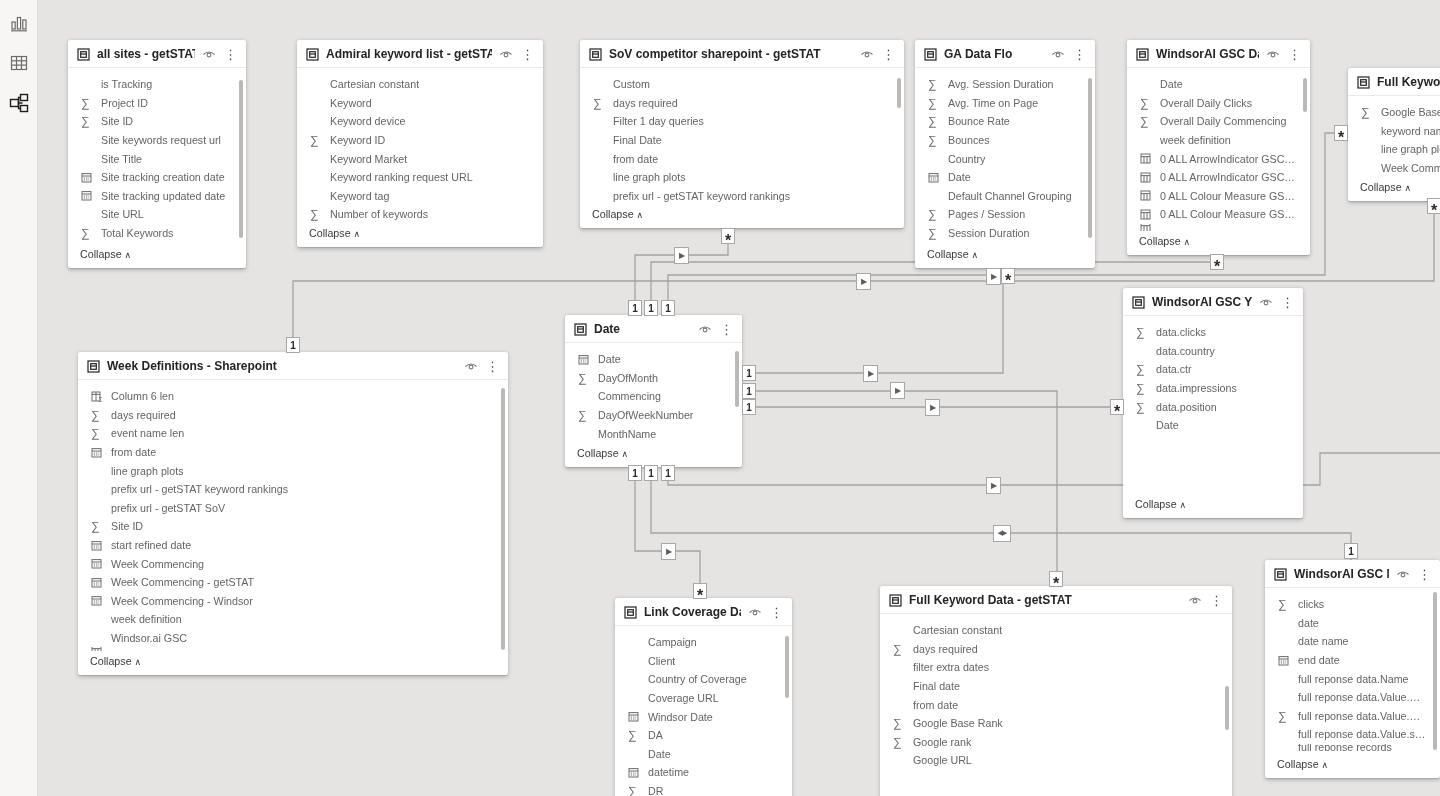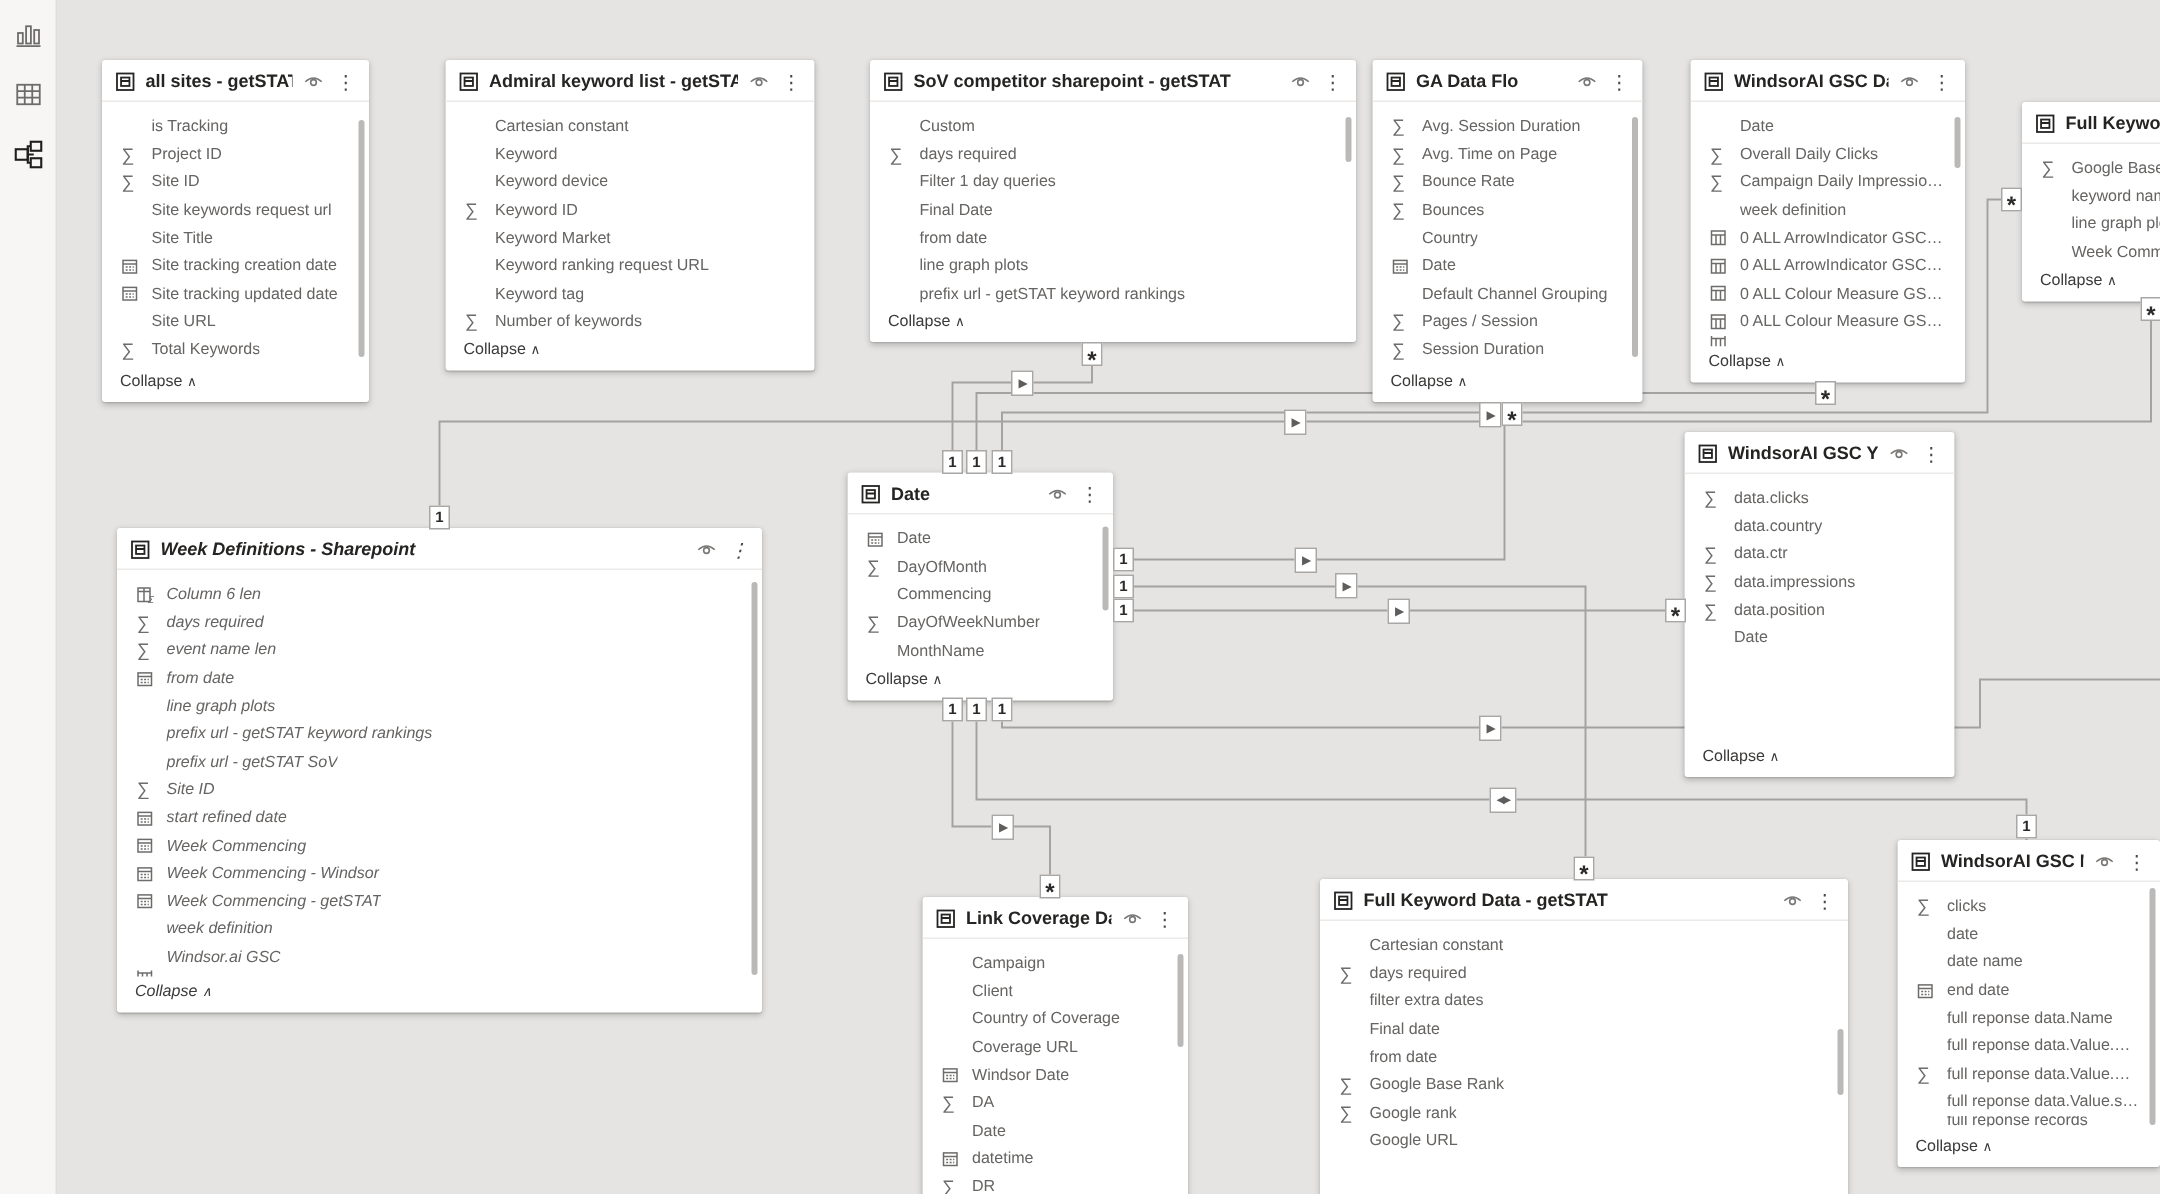--- a/index.html
+++ b/index.html
@@ -325,21 +325,21 @@
           <div class="frow">
             <span class="f-icon"></span>
             <span class="f-label">Date</span>
           </div>
           <div class="frow">
             <span class="f-icon">∑</span>
             <span class="f-label">Overall Daily Clicks</span>
           </div>
           <div class="frow">
             <span class="f-icon">∑</span>
-            <span class="f-label">Campaign Daily Impressions</span>
+            <span class="f-label">Overall Daily Commencing</span>
           </div>
           <div class="frow">
             <span class="f-icon"></span>
             <span class="f-label">week definition</span>
           </div>
           <div class="frow">
             <span class="f-icon">
               <svg width="11" height="11" viewBox="0 0 11 11" fill="none" stroke="currentColor" stroke-width="1">
                 <rect x="1" y="1" width="9" height="9"></rect>
                 <line x1="1" y1="3.6" x2="10" y2="3.6"></line>
@@ -471,21 +471,21 @@
             <span class="f-label">DayOfWeekNumber</span>
           </div>
           <div class="frow">
             <span class="f-icon"></span>
             <span class="f-label">MonthName</span>
           </div>
           <div class="sb-thumb" style="top: 8px; height: 56px;"></div>
         </div>
         <div class="card-footer"><span class="collapse-link"><span>Collapse</span><span class="collapse-chev">∧</span></span></div>
       </div>
-      <div class="card" style="left: 78px; top: 352px; width: 430px; height: 323px; font-style: italic;">
+      <div class="card" style="left: 78px; top: 352px; width: 430px; height: 323px;">
         <div class="card-header">
           <span class="tbl-logo">
             <svg width="13" height="13" viewBox="0 0 13 13" fill="none" stroke="currentColor" stroke-width="1.2">
               <rect x="1" y="1" width="11" height="11"></rect>
               <rect x="3.7" y="3.7" width="5.6" height="5.6"></rect>
               <line x1="3.7" y1="6" x2="9.3" y2="6"></line>
             </svg>
           </span>
           <span class="card-title">Week Definitions - Sharepoint</span>
           <span class="hdr-eye">
@@ -567,32 +567,32 @@
           </div>
           <div class="frow">
             <span class="f-icon">
               <svg width="11" height="11" viewBox="0 0 11 11" fill="none" stroke="currentColor" stroke-width="1">
                 <rect x="1" y="1.6" width="9" height="8.4"></rect>
                 <line x1="1" y1="4" x2="10" y2="4"></line>
                 <line x1="2.8" y1="6" x2="8.2" y2="6" stroke-dasharray="1.3 1"></line>
                 <line x1="2.8" y1="8" x2="8.2" y2="8" stroke-dasharray="1.3 1"></line>
               </svg>
             </span>
+            <span class="f-label">Week Commencing - getSTAT</span>
+          </div>
+          <div class="frow">
+            <span class="f-icon">
+              <svg width="11" height="11" viewBox="0 0 11 11" fill="none" stroke="currentColor" stroke-width="1">
+                <rect x="1" y="1.6" width="9" height="8.4"></rect>
+                <line x1="1" y1="4" x2="10" y2="4"></line>
+                <line x1="2.8" y1="6" x2="8.2" y2="6" stroke-dasharray="1.3 1"></line>
+                <line x1="2.8" y1="8" x2="8.2" y2="8" stroke-dasharray="1.3 1"></line>
+              </svg>
+            </span>
             <span class="f-label">Week Commencing - Windsor</span>
-          </div>
-          <div class="frow">
-            <span class="f-icon">
-              <svg width="11" height="11" viewBox="0 0 11 11" fill="none" stroke="currentColor" stroke-width="1">
-                <rect x="1" y="1.6" width="9" height="8.4"></rect>
-                <line x1="1" y1="4" x2="10" y2="4"></line>
-                <line x1="2.8" y1="6" x2="8.2" y2="6" stroke-dasharray="1.3 1"></line>
-                <line x1="2.8" y1="8" x2="8.2" y2="8" stroke-dasharray="1.3 1"></line>
-              </svg>
-            </span>
-            <span class="f-label">Week Commencing - getSTAT</span>
           </div>
           <div class="frow">
             <span class="f-icon"></span>
             <span class="f-label">week definition</span>
           </div>
           <div class="frow">
             <span class="f-icon"></span>
             <span class="f-label">Windsor.ai GSC</span>
           </div>
           <div class="frow partial">

